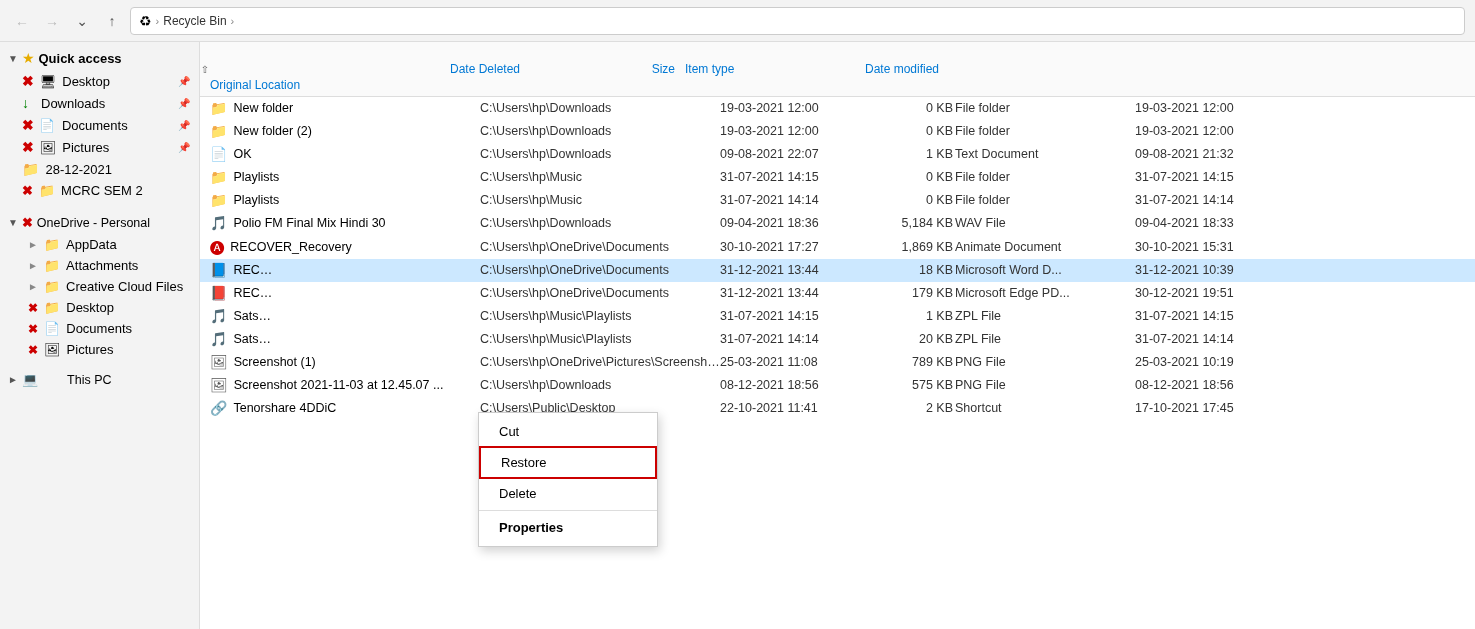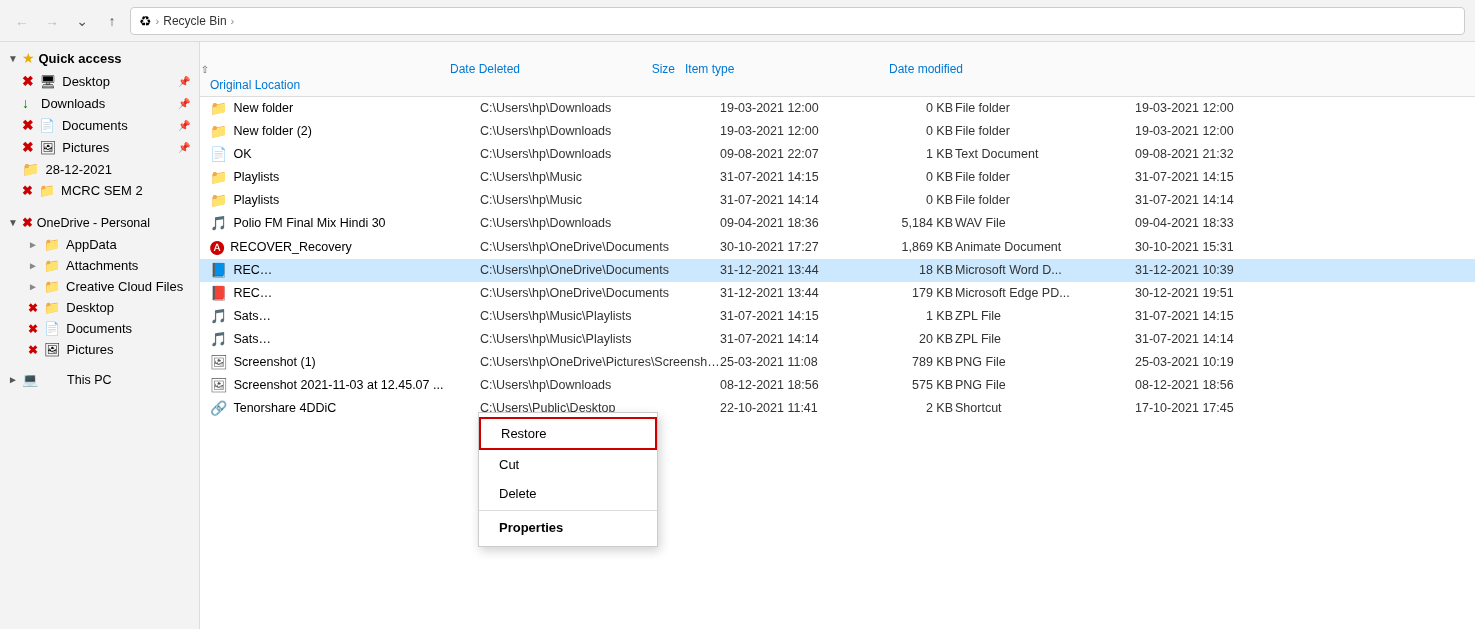--- a/index.html
+++ b/index.html
@@ -48,21 +48,21 @@
       display: flex; align-items: center;
       border-bottom: 1px solid #ddd; background: #fafafa;
       padding: 4px 0; font-size: 12px; color: #0078d4;
       position: sticky; top: 0; z-index: 2;
     }
     .col-name { width: 280px; padding-left: 10px; flex-shrink: 0; }
     .col-orig { width: 240px; flex-shrink: 0; margin-top: 32px; }
     .col-date { width: 155px; flex-shrink: 0; }
     .col-size { width: 80px; flex-shrink: 0; text-align: right; padding-right: 10px; }
     .col-type { width: 180px; flex-shrink: 0; }
-    .col-modified { width: 160px; flex-shrink: 0; margin-left: 24px; }
+    .col-modified { width: 160px; flex-shrink: 0; }
 
     
     .file-list-container { flex: 1; overflow-y: auto; position: relative; }
     .file-row {
       display: flex; align-items: center;
       padding: 3px 0; border-bottom: 1px solid transparent;
       cursor: default; user-select: none;
     }
     .file-row.selected { background: #cce8ff; }
     .file-row .cell { overflow: hidden; white-space: nowrap; text-overflow: ellipsis; font-size: 12.5px; }
@@ -360,25 +360,25 @@
     </div>
     <div class="cell cell-orig">C:\Users\Public\Desktop</div>
     <div class="cell cell-date">22-10-2021 11:41</div>
     <div class="cell cell-size">2 KB</div>
     <div class="cell cell-type">Shortcut</div>
     <div class="cell cell-modified">17-10-2021 17:45</div>
   </div>
       </div>
 
     <div class="context-menu" id="context-menu" style="top:370px;left:278px;">
+      <div class="context-menu-item">
+        <span>Cut</span>
+      </div>
       <div class="context-menu-item restore-item">
         <span>Restore</span>
-      </div>
-      <div class="context-menu-item">
-        <span>Cut</span>
       </div>
       <div class="context-menu-item">
         <span>Delete</span>
       </div>
       <div class="context-menu-divider"></div>
       <div class="context-menu-item bold">
         <span>Properties</span>
       </div>
     </div>
   </div>

